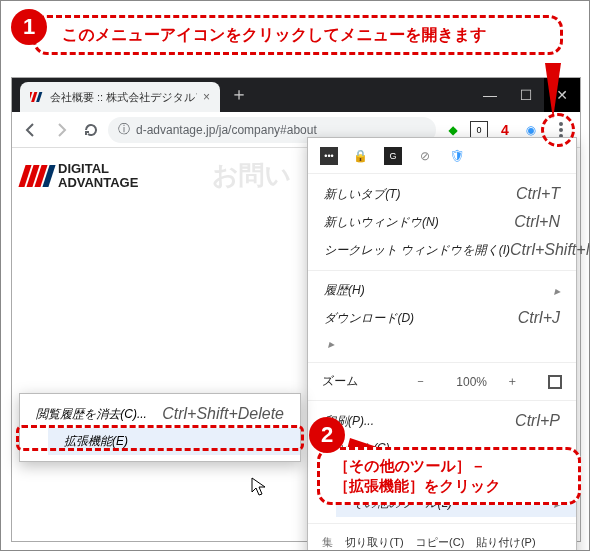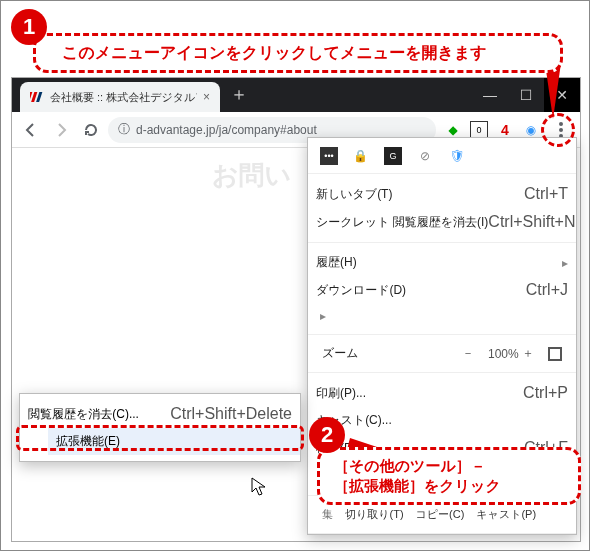--- a/index.html
+++ b/index.html
@@ -1,19 +1,19 @@
 <!DOCTYPE html>
 <html><head>
 <meta charset="utf-8">
 <style>
 * { margin: 0; padding: 0; box-sizing: border-box; font-family: "Meiryo", "Yu Gothic", sans-serif; }
 body { width: 590px; height: 551px; background: #fff; position: relative; overflow: hidden; border: 1px solid #888; }
 
 
-.callout1 { position: absolute; top: 32px; left: 32px; width: 530px; height: 40px; border: 3px dashed #d00; border-radius: 14px; background: #fff; display: flex; align-items: center; padding-left: 26px; z-index: 60; }
+.callout1 { position: absolute; top: 14px; left: 32px; width: 530px; height: 40px; border: 3px dashed #d00; border-radius: 14px; background: #fff; display: flex; align-items: center; padding-left: 26px; z-index: 60; }
 .callout1-text { color: #d00; font-size: 16px; font-weight: bold; }
 .badge1 { position: absolute; top: 8px; left: 10px; width: 36px; height: 36px; border-radius: 50%; background: #d00; color: #fff; display: flex; align-items: center; justify-content: center; font-size: 22px; font-weight: bold; z-index: 61; }
 .arrow1 { position: absolute; top: 62px; left: 544px; width: 0; height: 0; border-left: 8px solid transparent; border-right: 8px solid transparent; border-top: 56px solid #d00; z-index: 55; }
 
 
 .browser { position: absolute; top: 76px; left: 10px; width: 570px; height: 465px; background: #fff; border: 1px solid #aaa; }
 .tabbar { height: 34px; background: #202124; display: flex; align-items: flex-end; position: relative; }
 .tab { margin-left: 8px; height: 30px; background: #f1f3f4; border-radius: 8px 8px 0 0; display: flex; align-items: center; padding: 0 10px; gap: 6px; max-width: 200px; }
 .tab-logo { width: 14px; height: 14px; display: inline-block; }
 .tab-logo svg { width: 14px; height: 14px; }
@@ -39,25 +39,25 @@
 .logo-bars { display: inline-flex; gap:2px; }
 .logo-bar { width: 6px; height: 22px; transform: skewX(-18deg); }
 .logo-text { font-size: 13px; font-weight: bold; color: #222; line-height: 1.05; }
 .faded { position: absolute; top: 10px; left: 200px; color: #e8e8e8; font-size: 26px; font-weight: bold; }
 
 
 .dropdown { position: absolute; top: 136px; right: 12px; width: 270px; background: #fff; border: 1px solid #bbb; box-shadow: 0 4px 14px rgba(0,0,0,.25); z-index: 30; font-size: 12px; color: #222; }
 .dd-iconrow { height: 36px; display: flex; align-items: center; justify-content: flex-start; gap: 14px; padding: 0 12px; border-bottom: 1px solid #eee; }
 .dd-iconrow .ei { width: 18px; height: 18px; display:flex; align-items:center; justify-content:center; }
 .dd-sec { padding: 6px 0; border-bottom: 1px solid #eee; }
-.dd-item { display: flex; align-items: center; justify-content: space-between; padding: 5px 8px; white-space: nowrap; }
+.dd-item { display: flex; align-items: center; justify-content: space-between; padding: 5px 16px; white-space: nowrap; font-style: italic; }
 .dd-item .rt { color: #555; font-size: 16px; }
 .dd-item .sub { color: #888; margin-left: 4px; }
 .dd-item.highlight { background: #e8f0fb; margin-left: 28px; }
-.zoomrow { display: flex; align-items: center; padding: 4px 14px; gap: 10px; }
+.zoomrow { display: flex; align-items: center; padding: 4px 14px; gap: 26px; }
 .zoomrow .lbl { flex: 0 0 auto; }
 .zoomrow .spacer { flex: 1; }
 .zoomrow .zb { width: 20px; text-align: center; color: #555; }
 .zoomrow .fs { width: 14px; height: 14px; border: 2px solid #555; }
 .editrow { display: flex; align-items: center; padding: 5px 14px; gap: 12px; font-size: 11px; color: #777; }
 .editrow .elabel { color: #777; }
 .editrow .ebtn { color: #333; }
 
 
 .submenu { position: absolute; top: 392px; left: 18px; width: 282px; background: #fff; border: 1px solid #bbb; box-shadow: 0 4px 14px rgba(0,0,0,.25); z-index: 35; font-size: 12px; }
@@ -134,41 +134,57 @@
     <div class="menu-dots">
       <svg width="4" height="16" viewBox="0 0 4 16">
           <circle cx="2" cy="2" r="2" fill="#5f6368"></circle>
           <circle cx="2" cy="8" r="2" fill="#5f6368"></circle>
           <circle cx="2" cy="14" r="2" fill="#5f6368"></circle>
         </svg>
     </div>
   </div>
 
   <div class="page">
+    <div class="page-logo">
+      <span class="logo-bars">
+        <span class="logo-bar" style="background:#d00"></span>
+        <span class="logo-bar" style="background:#d00"></span>
+        <span class="logo-bar" style="background:#d00"></span>
+        <span class="logo-bar" style="background:#036"></span>
+      </span>
+      <span class="logo-text">
+        <span>DIGITAL</span><br>
+        <span>ADVANTAGE</span>
+      </span>
+    </div>
     <div class="faded">お問い</div>
   </div>
 </div>
 
 <div class="menu-dots-highlight"></div>
 
 <div class="dropdown">
   <div class="dd-iconrow">
     <span class="ei" style="background:#333;color:#fff;font-size:9px;">•••</span>
     <span class="ei" style="color:#f60">🔒</span>
     <span class="ei" style="background:#222;color:#fff;font-size:9px;">G</span>
     <span class="ei" style="color:#888">⊘</span>
     <span class="ei" style="color:#39f">🛡</span>
   </div>
   <div class="dd-sec">
     <div class="dd-item">
         <span>新しいタブ(T)</span>
         <span class="rt">Ctrl+T</span>
       </div>
     <div class="dd-item">
-        <span>シークレット 閲覧履歴を消去(I)</span>
+        <span>新しいウィンドウ(N)</span>
+        <span class="rt">Ctrl+N</span>
+      </div>
+    <div class="dd-item">
+        <span>シークレット ウィンドウを開く(I)</span>
         <span class="rt">Ctrl+Shift+N</span>
       </div>
   </div>
   <div class="dd-sec">
     <div class="dd-item">
         <span>履歴(H)</span>
         <span class="sub">▸</span>
       </div>
     <div class="dd-item">
         <span>ダウンロード(D)</span>
@@ -203,21 +219,21 @@
     <div class="dd-item highlight">
         <span>その他のツール(L)</span>
         <span class="sub">▸</span>
       </div>
   </div>
   <div class="dd-sec">
     <div class="editrow">
       <span class="elabel">集</span>
       <span class="ebtn">切り取り(T)</span>
       <span class="ebtn">コピー(C)</span>
-      <span class="ebtn">キャスト(P)</span>
+      <span class="ebtn">貼り付け(P)</span>
     </div>
   </div>
 
 </div>
 
 <div class="submenu">
   <div class="dd-sec">
     <div class="dd-item">
         <span>閲覧履歴を消去(C)...</span>
         <span class="rt">Ctrl+Shift+Delete</span>

